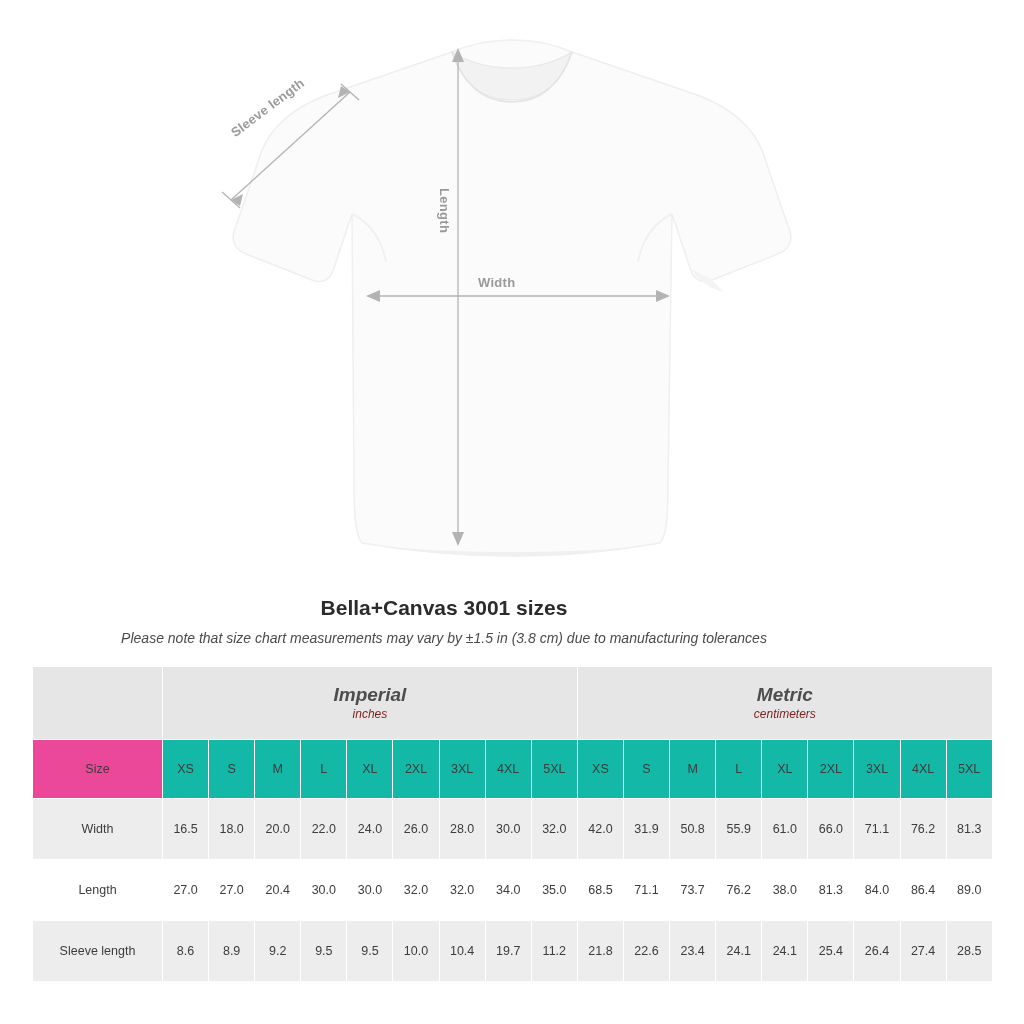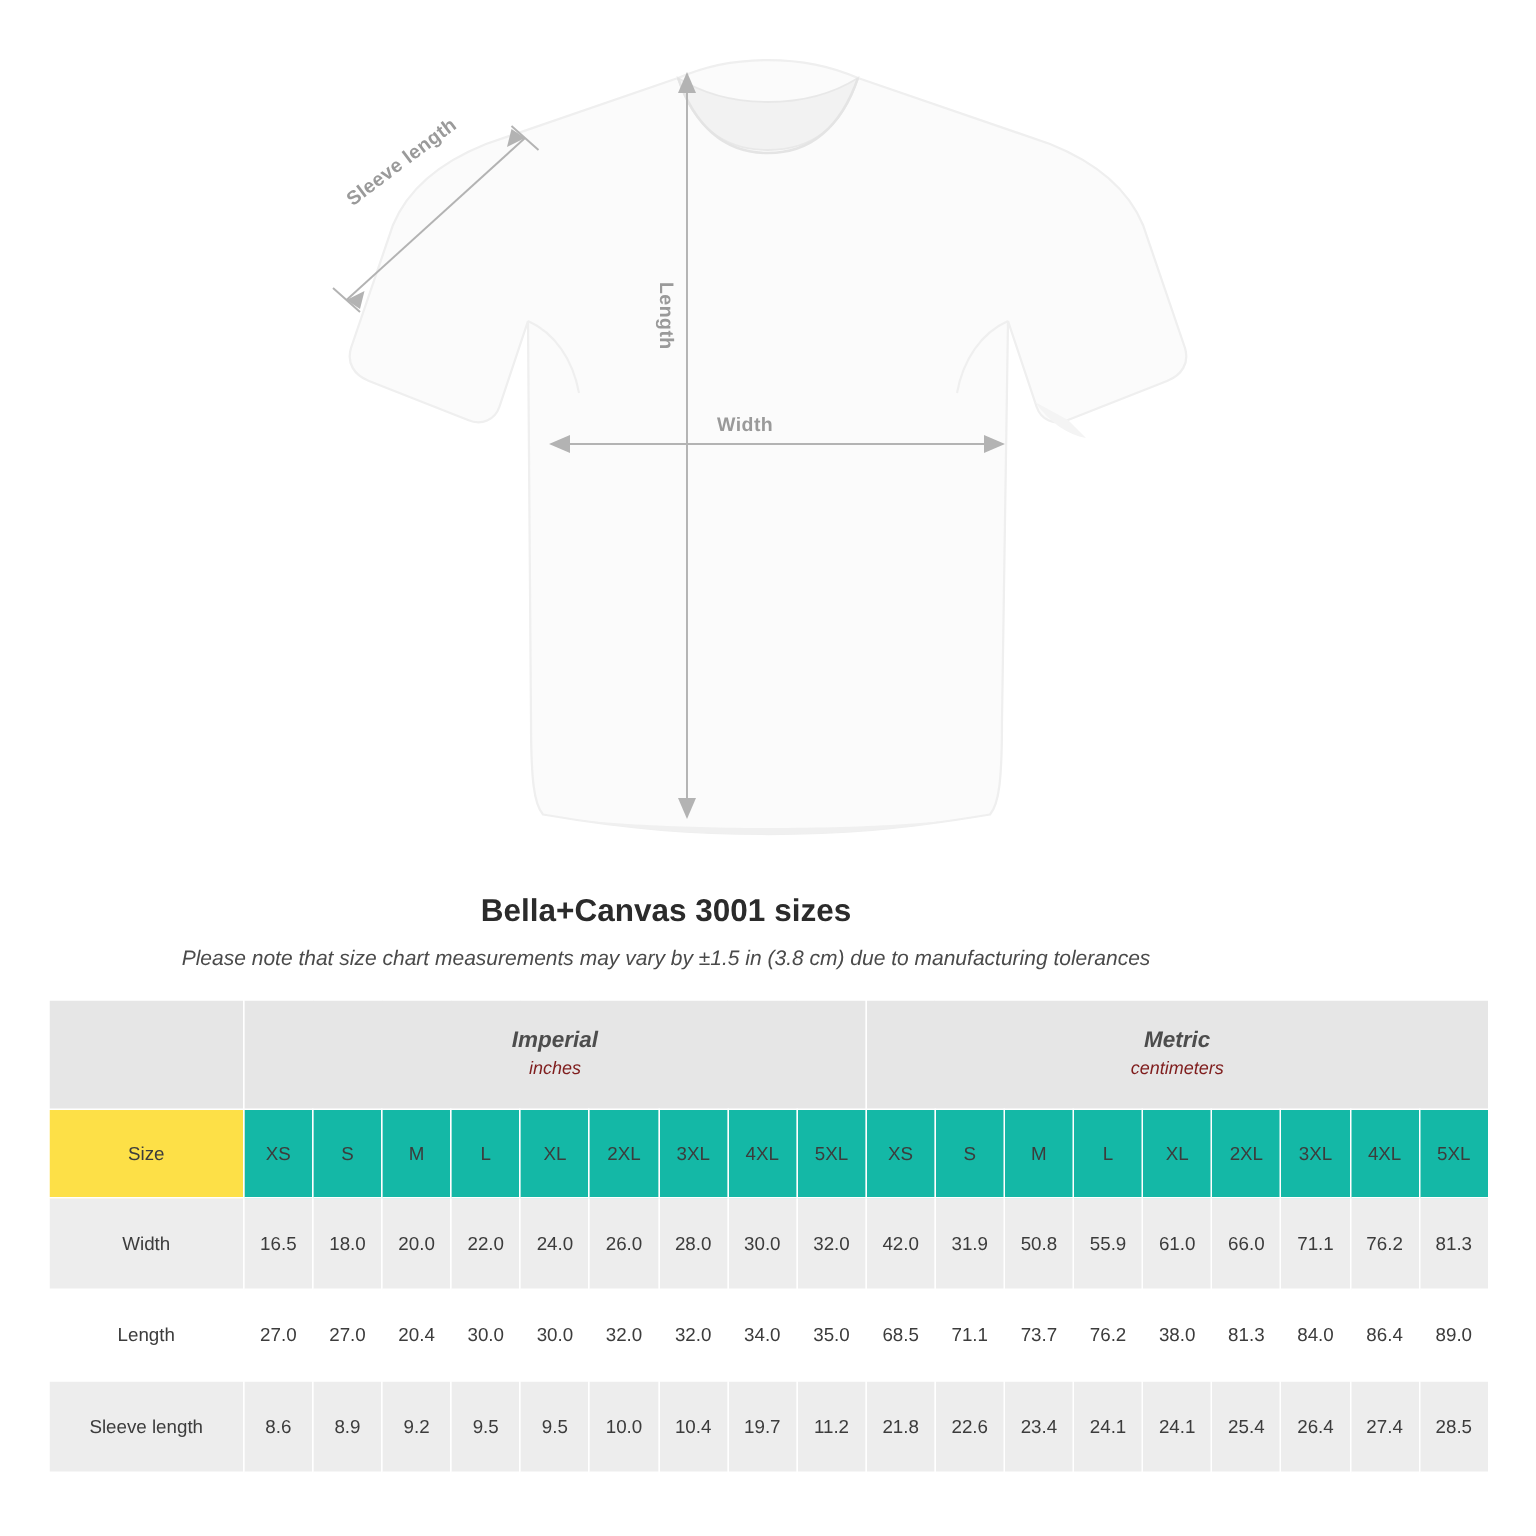--- a/index.html
+++ b/index.html
@@ -97,21 +97,21 @@
   
   .unit-row td {
     background: #e6e6e6;
     height: 72px;
     padding: 0;
   }
   .unit-row td.blank {
     background: #e6e6e6;
   }
   .unit-name {
-    font-size: 15px;
+    font-size: 19px;
     font-weight: bold;
     font-style: italic;
     color: #4d4d4d;
     display: block;
     line-height: 1.25;
   }
   .unit-sub {
     font-size: 12px;
     font-style: italic;
     color: #7f1d1d;
@@ -121,21 +121,21 @@
 
   
   .size-row td {
     background: #14b8a6;
     height: 56px;
     font-weight: bold;
     color: #3c3c3c;
     font-size: 12.5px;
   }
   .size-row td.rowhead {
-    background: #fde047;
+    background: #ec4899;
   }
 
   
   tr.data-row td {
     height: 58px;
   }
   tr.row-shaded td {
     background: #ededed;
   }
   tr.row-plain td {

